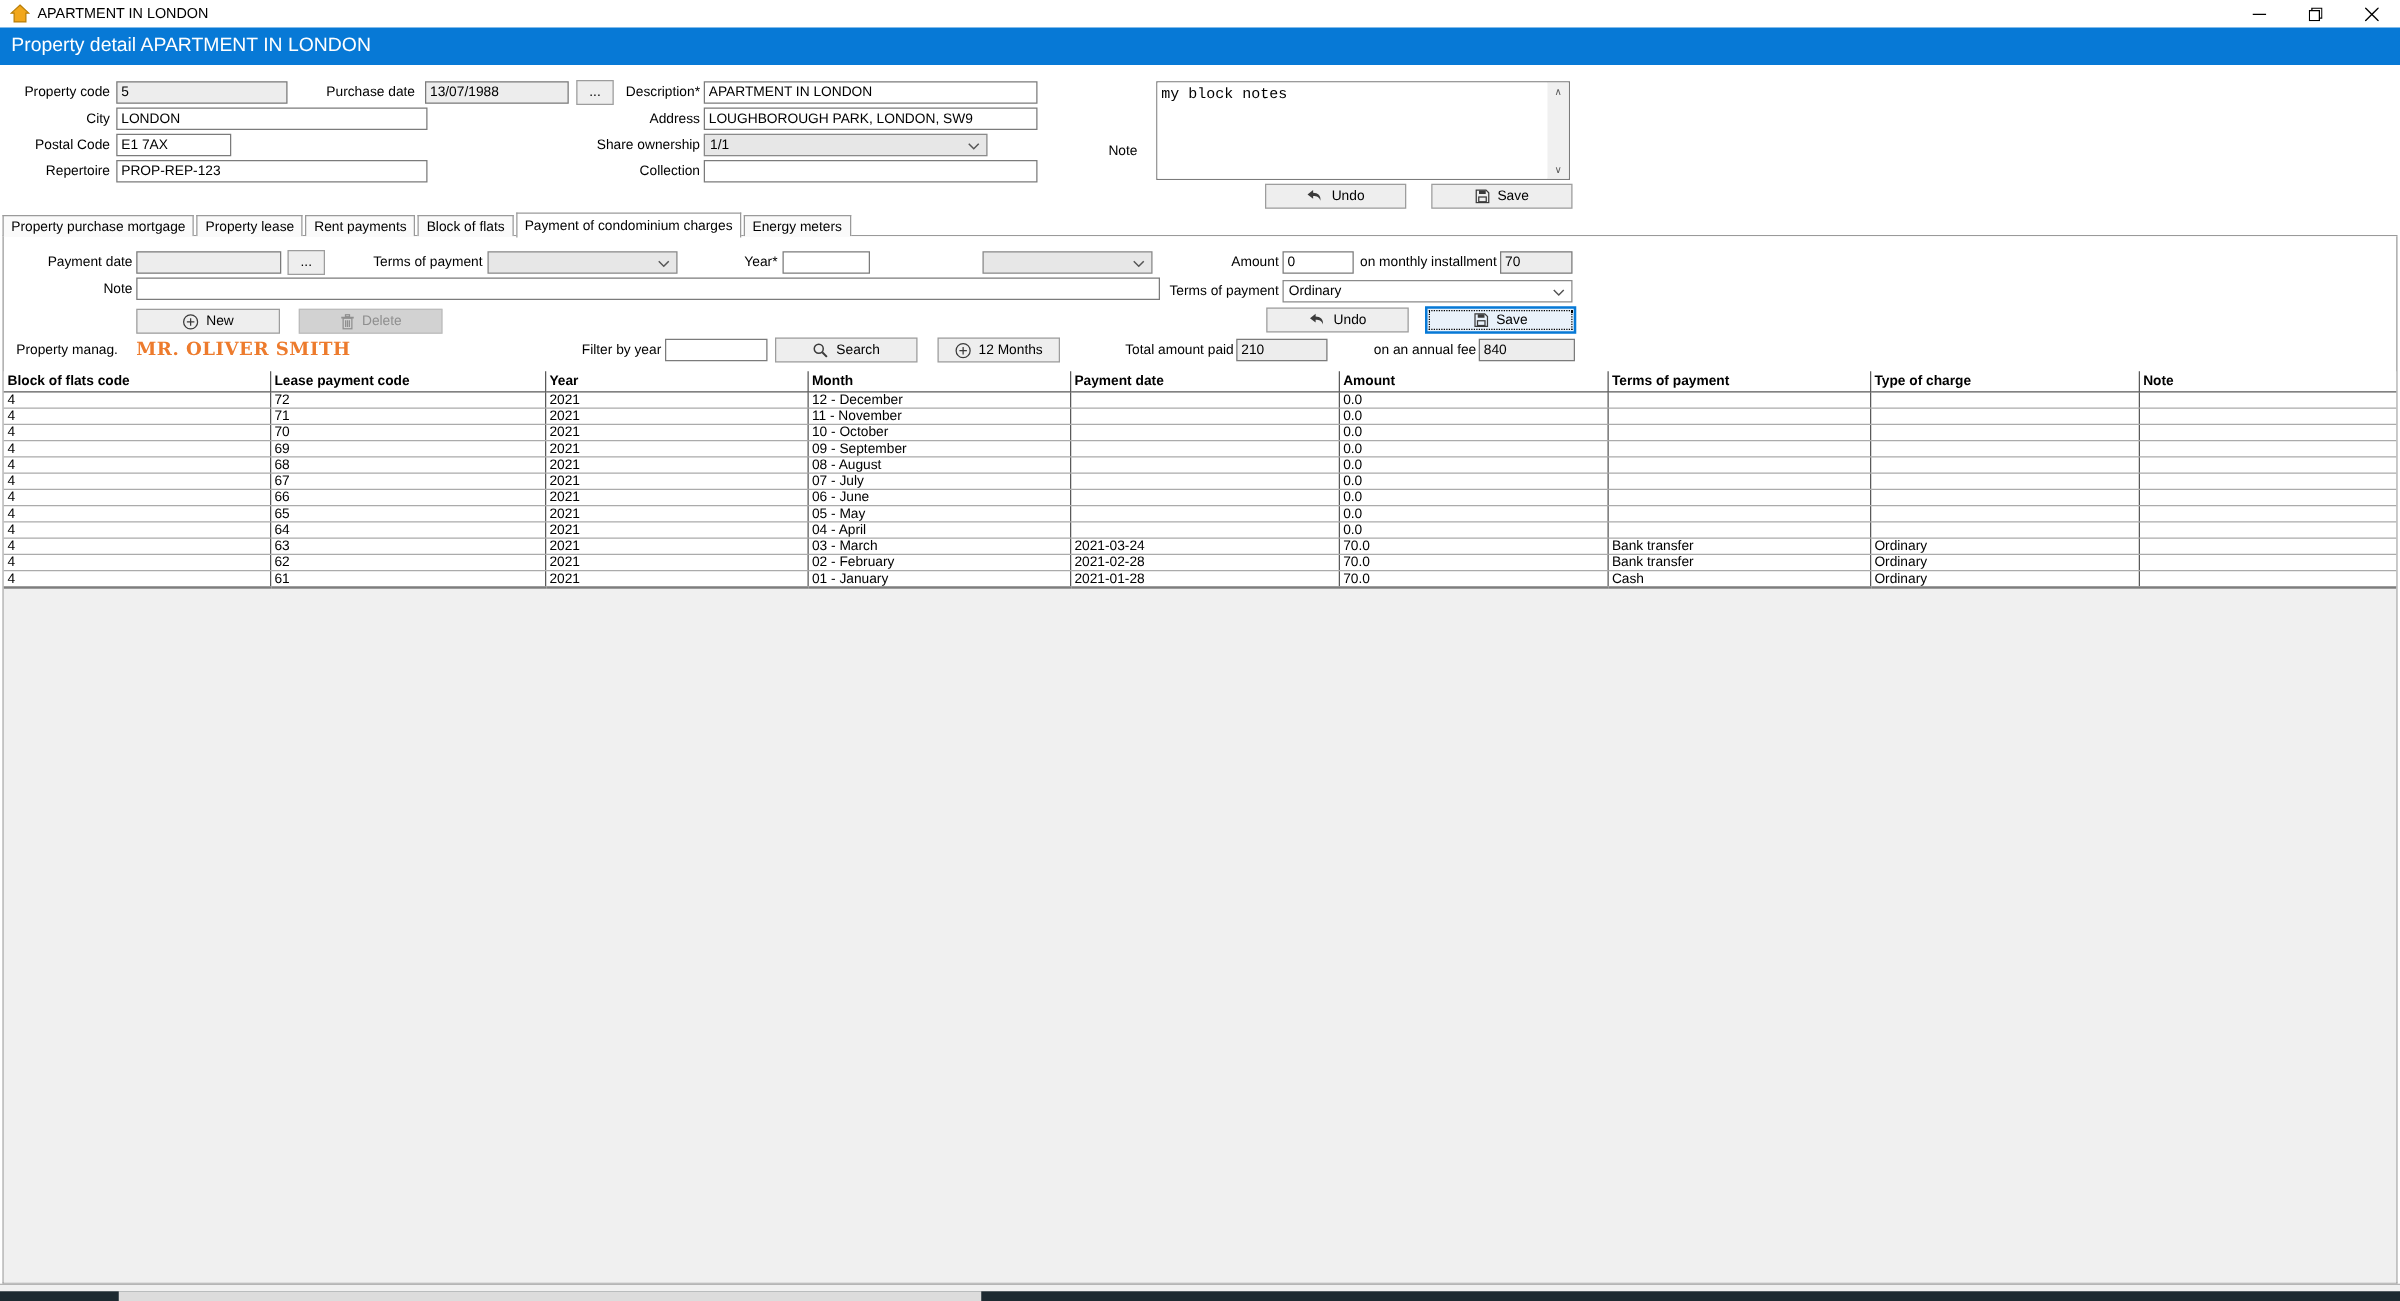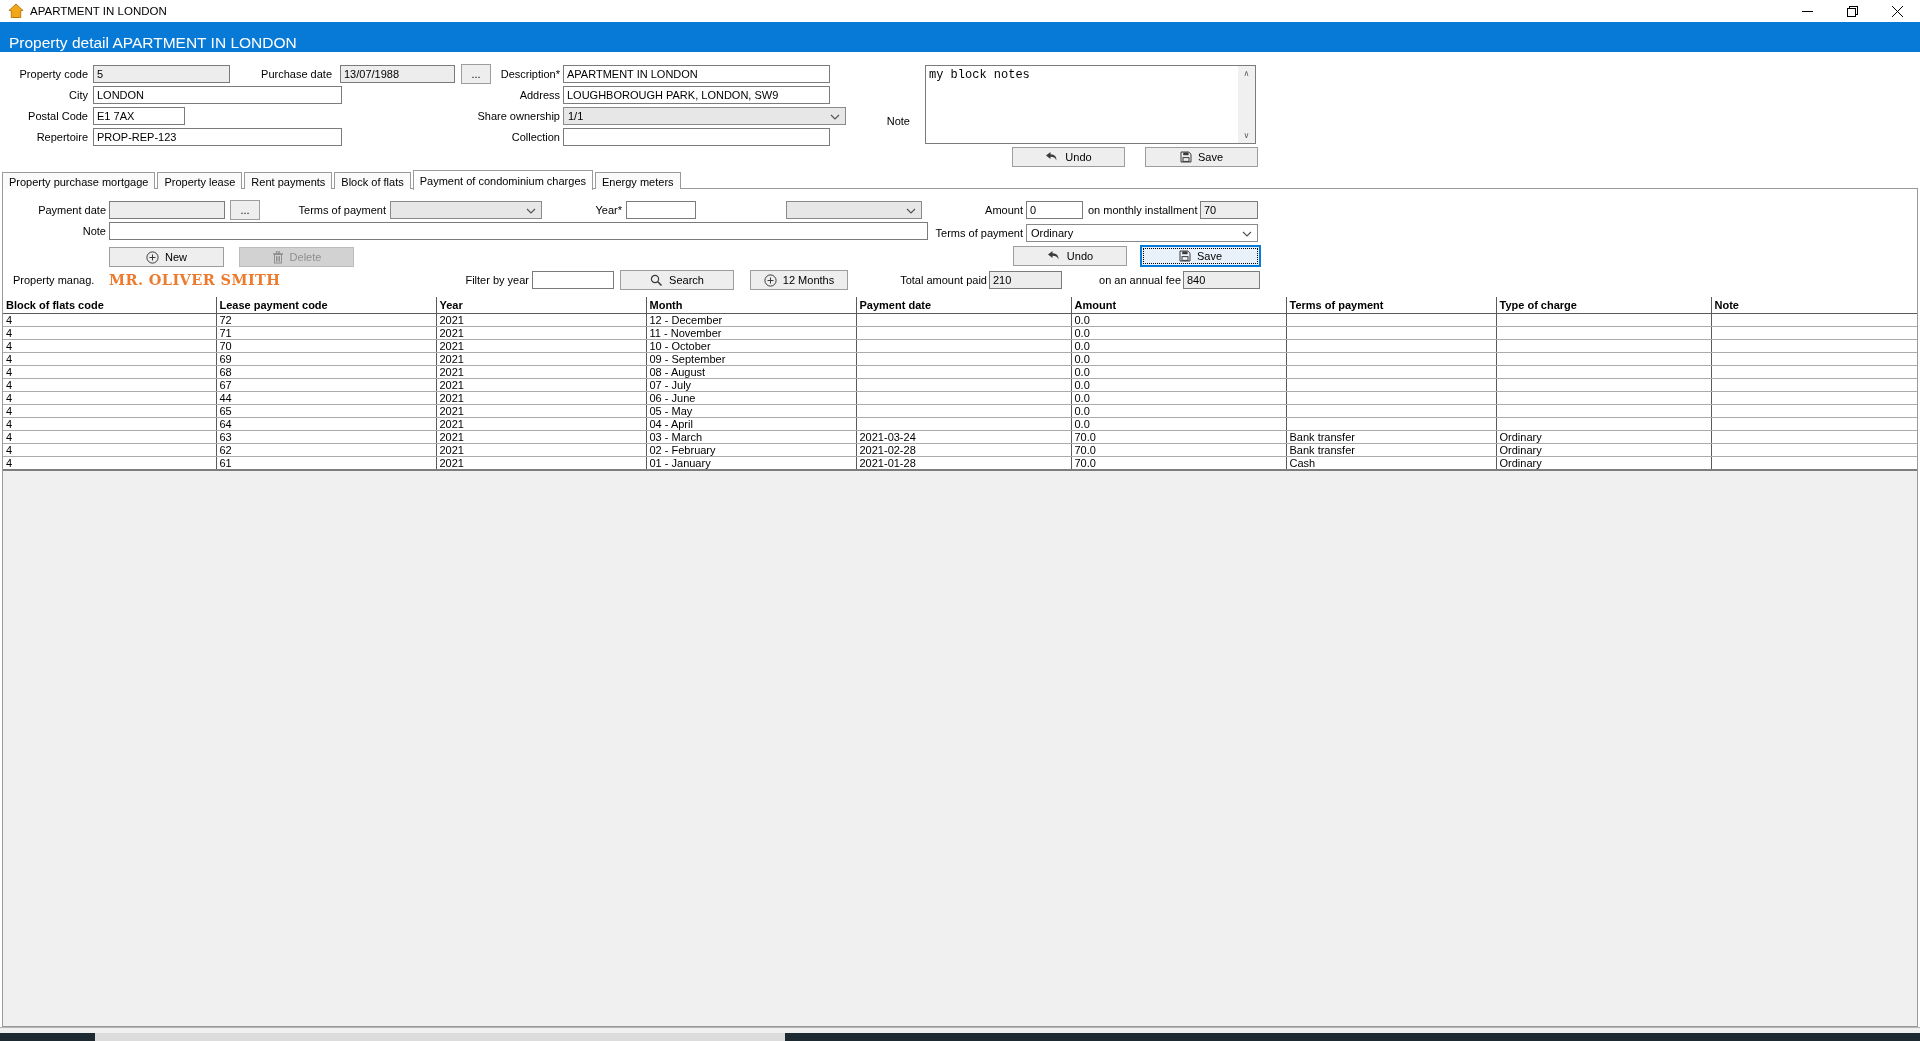--- a/index.html
+++ b/index.html
@@ -10,21 +10,21 @@
     background:#ffffff; position:relative; overflow:hidden;
   }
   
   .titlebar { position:absolute; top:0; left:0; right:0; height:22px; background:#fff; }
   .app-icon { position:absolute; left:8px; top:3px; }
   .app-title { position:absolute; left:30px; top:0; height:22px; line-height:22px; font-size:11.5px; }
   .win-btn { position:absolute; top:0; width:45px; height:22px; display:flex; align-items:center; justify-content:center; }
   .win-btn.min { right:90px; } .win-btn.restore { right:45px; } .win-btn.close { right:0; }
   
   .bluebar { position:absolute; top:22px; left:0; right:0; height:30px; background:#0779D6; color:#fff;
-             font-size:15.5px; display:flex; align-items:flex-end; padding-left:9px; }
+             font-size:15.5px; display:flex; align-items:center; padding-left:9px; }
   
   .lbl { position:absolute; height:18px; line-height:18px; text-align:right; white-space:nowrap; }
   .tb { position:absolute; height:18px; border:1px solid #7b7b7b; background:#fff; padding:0 3px;
         font-family:"Liberation Sans",sans-serif; font-size:11px; color:#000; }
   .tb.gray { background:#ededed; }
   .dd { position:absolute; height:18px; border:1px solid #8a8a8a; background:#fff; display:flex;
         align-items:center; padding:0 18px 0 4px; }
   .dd.gray { background:#e7e7e7; }
   .dd .chev { position:absolute; right:5px; top:6px; }
   .btn { position:absolute; display:flex; align-items:center; justify-content:center; gap:6px;
@@ -114,21 +114,21 @@
   <span class="lbl" style="left:0;top:34px;width:88px;">City</span>
   <input class="tb" style="left: 93px; top: 34px; width: 249px;" value="LONDON">
 
   <span class="lbl" style="left:420px;top:34px;width:140px;">Address</span>
   <input class="tb" style="left: 563px; top: 34px; width: 267px;" value="LOUGHBOROUGH PARK, LONDON, SW9">
 
   <span class="lbl" style="left:0;top:55px;width:88px;">Postal Code</span>
   <input class="tb" style="left: 93px; top: 55px; width: 92px;" value="E1 7AX">
 
   <span class="lbl" style="left:420px;top:55px;width:140px;">Share ownership</span>
-  <div class="dd gray" style="left:563px;top:55px;width:283px;">
+  <div class="dd gray" style="left:563px;top:55px;width:227px;">
     <span>1/1</span>
     <svg class="chev" width="10" height="6" viewBox="0 0 10 6">
         <polyline points="1,1 5,5 9,1" fill="none" stroke="#555" stroke-width="1.2"></polyline>
       </svg>
   </div>
 
   <span class="lbl" style="left:0;top:76px;width:88px;">Repertoire</span>
   <input class="tb" style="left: 93px; top: 76px; width: 249px;" value="PROP-REP-123">
 
   <span class="lbl" style="left:420px;top:76px;width:140px;">Collection</span>
@@ -353,21 +353,21 @@
           <td>2021</td>
           <td>07 - July</td>
           <td></td>
           <td>0.0</td>
           <td></td>
           <td></td>
           <td></td>
         </tr>
         <tr>
           <td>4</td>
-          <td>44</td>
+          <td>66</td>
           <td>2021</td>
           <td>06 - June</td>
           <td></td>
           <td>0.0</td>
           <td></td>
           <td></td>
           <td></td>
         </tr>
         <tr>
           <td>4</td>

